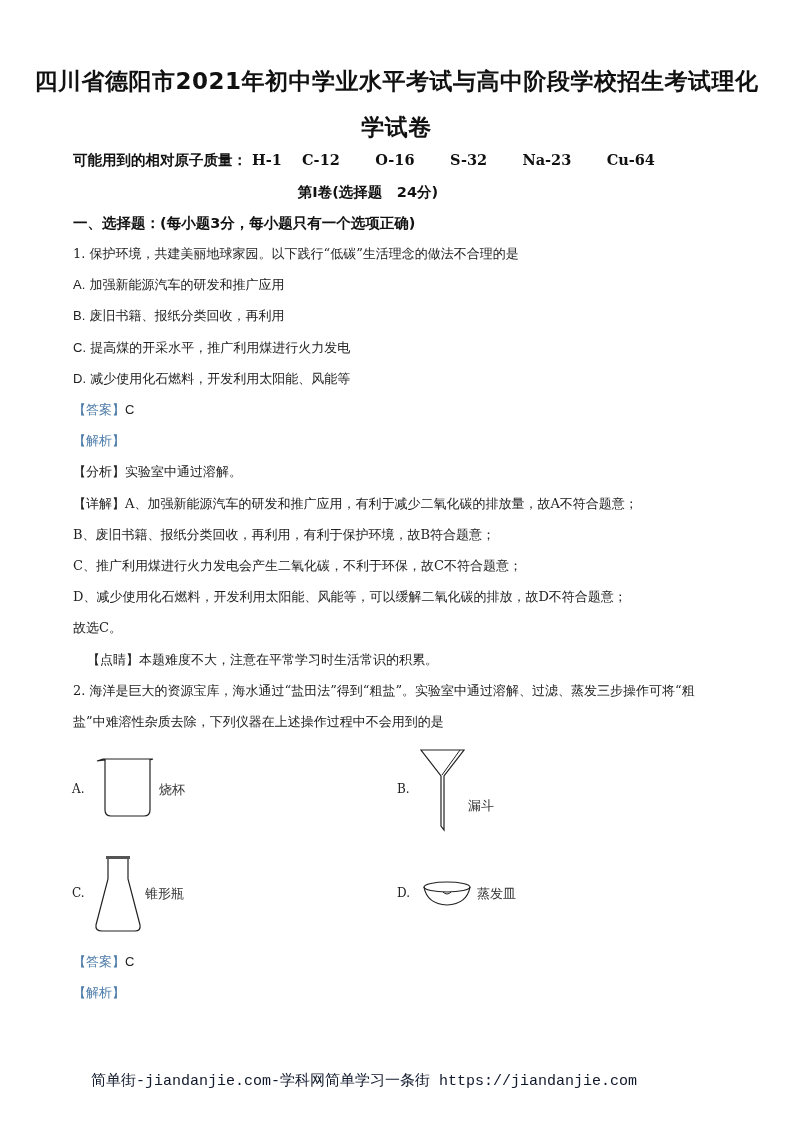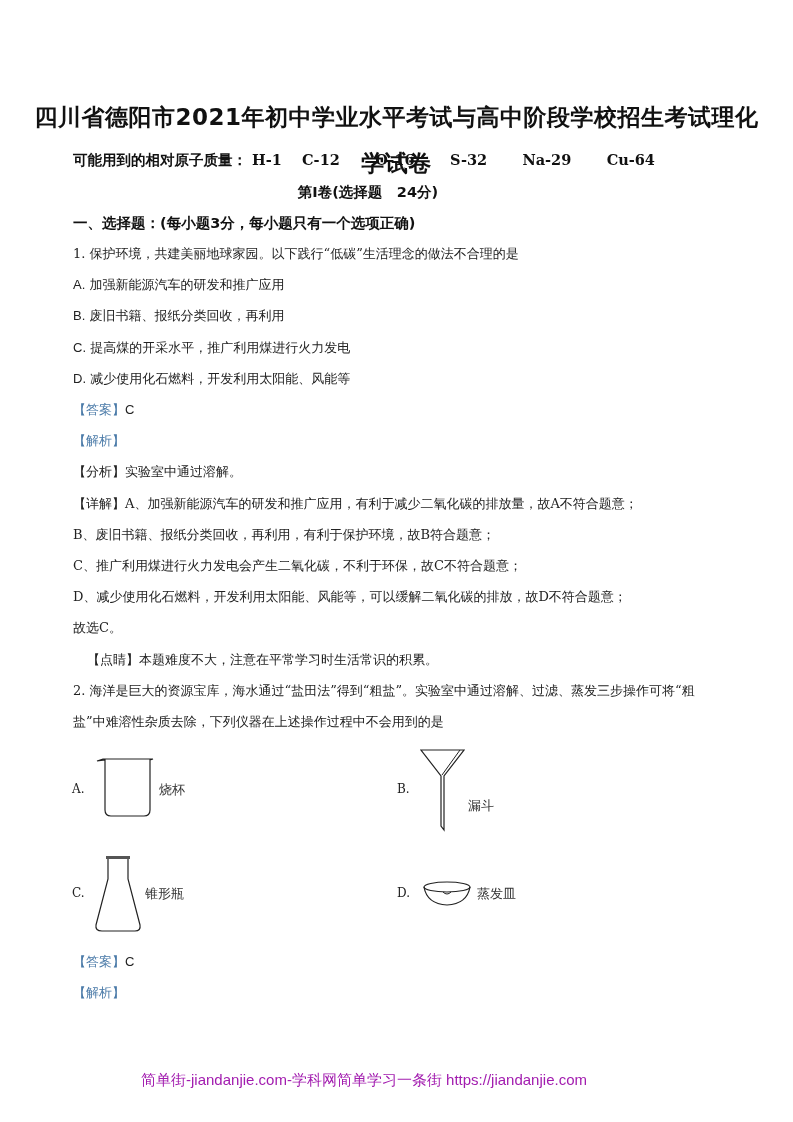--- a/index.html
+++ b/index.html
@@ -1,41 +1,41 @@
 <!DOCTYPE html>
 <html><head>
 <meta charset="utf-8">
 <style>
   html, body { margin: 0; padding: 0; background: #ffffff; }
   body { width: 793px; height: 1122px; position: relative; overflow: hidden;
          font-family: "DejaVu Serif", "Liberation Serif", serif; color: #111; }
   .abs { position: absolute; white-space: nowrap; }
-  .title { font-family: "DejaVu Sans", sans-serif; font-weight: bold; font-size: 23px; left: 0; width: 793px; text-align: center; letter-spacing: 0.5px; margin-top: 36px; }
+  .title { font-family: "DejaVu Sans", sans-serif; font-weight: bold; font-size: 23px; left: 0; width: 793px; text-align: center; letter-spacing: 0.5px; }
   .subtitle-line { font-family: "DejaVu Sans", sans-serif; font-weight: bold; font-size: 14.5px; }
   .q { font-size: 13px; color: #222; }
   .sans { font-family: "Liberation Sans", "DejaVu Sans", sans-serif; }
   .tag { color: #4a7aa8; }
   .opt-letter { font-size: 12px; font-family: "DejaVu Serif", serif; color: #222; }
   .app-label { font-size: 13px; color: #333; }
-  .footer { font-family: Liberation Sans, sans-serif; font-size: 15px; color: #a21caf; left: 0; width: 728px; text-align: center; }
+  .footer { font-family: Liberation Mono, monospace; font-size: 15px; color: #0f172a; left: 0; width: 728px; text-align: center; }
   svg { position: absolute; overflow: visible; }
 </style>
 </head>
 <body>
 
 <div class="abs title" style="top:66px;">四川省德阳市2021年初中学业水平考试与高中阶段学校招生考试理化</div>
 <div class="abs title" style="top:112px;">学试卷</div>
 
 <div class="abs subtitle-line" style="top:151px; left:73px;">
   <span>可能用到的相对原子质量：</span><span style="font-family:'DejaVu Serif',serif;">
   <span>H-1</span>&nbsp;&nbsp;&nbsp;
   <span>C-12</span>&nbsp;&nbsp;&nbsp;&nbsp;&nbsp;&nbsp;
   <span>O-16</span>&nbsp;&nbsp;&nbsp;&nbsp;&nbsp;&nbsp;
   <span>S-32</span>&nbsp;&nbsp;&nbsp;&nbsp;&nbsp;&nbsp;
-  <span>Na-29</span>&nbsp;&nbsp;&nbsp;&nbsp;&nbsp;&nbsp;
+  <span>Na-23</span>&nbsp;&nbsp;&nbsp;&nbsp;&nbsp;&nbsp;
   <span>Cu-64</span></span>
 </div>
 
 <div class="abs subtitle-line" style="top:183px; left:0; width:736px; text-align:center;">第Ⅰ卷(选择题　24分)</div>
 
 <div class="abs subtitle-line" style="top:214px; left:73px;">一、选择题：(每小题3分，每小题只有一个选项正确)</div>
 
 <div class="abs q" style="top:245px; left:73px;">1. 保护环境，共建美丽地球家园。以下践行“低碳”生活理念的做法不合理的是</div>
 
 <div class="abs q" style="top:276px; left:73px;">

